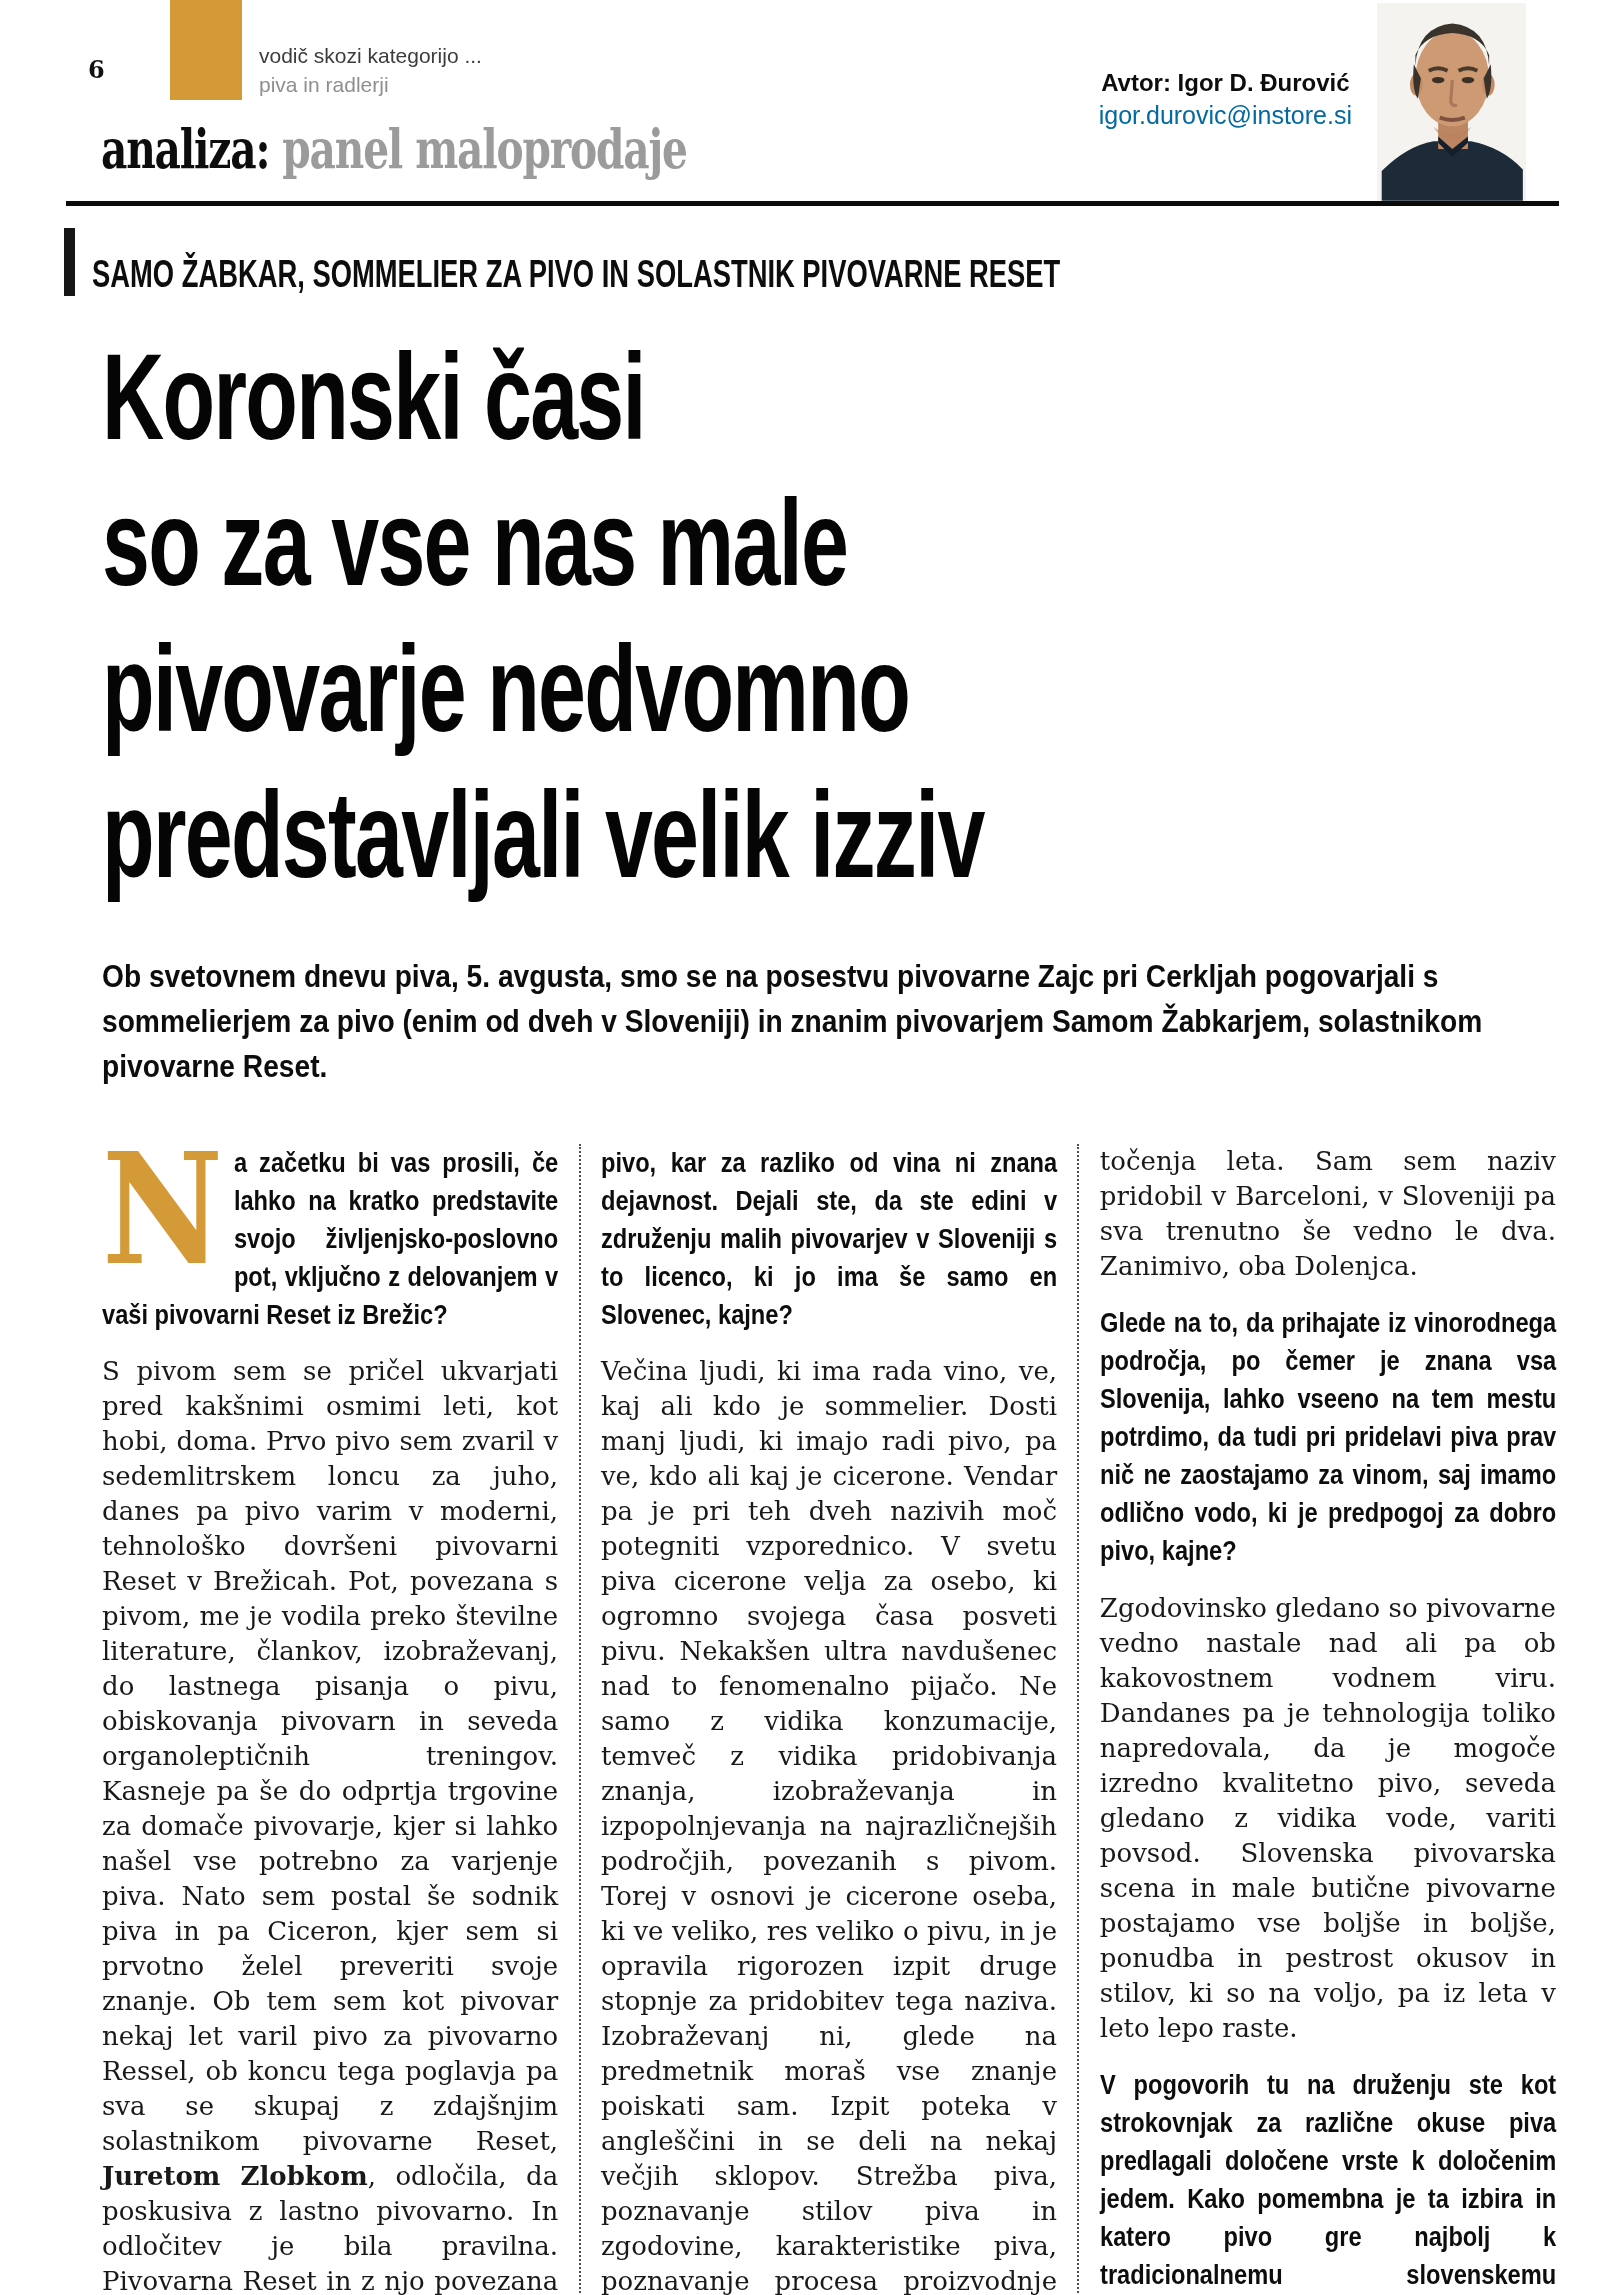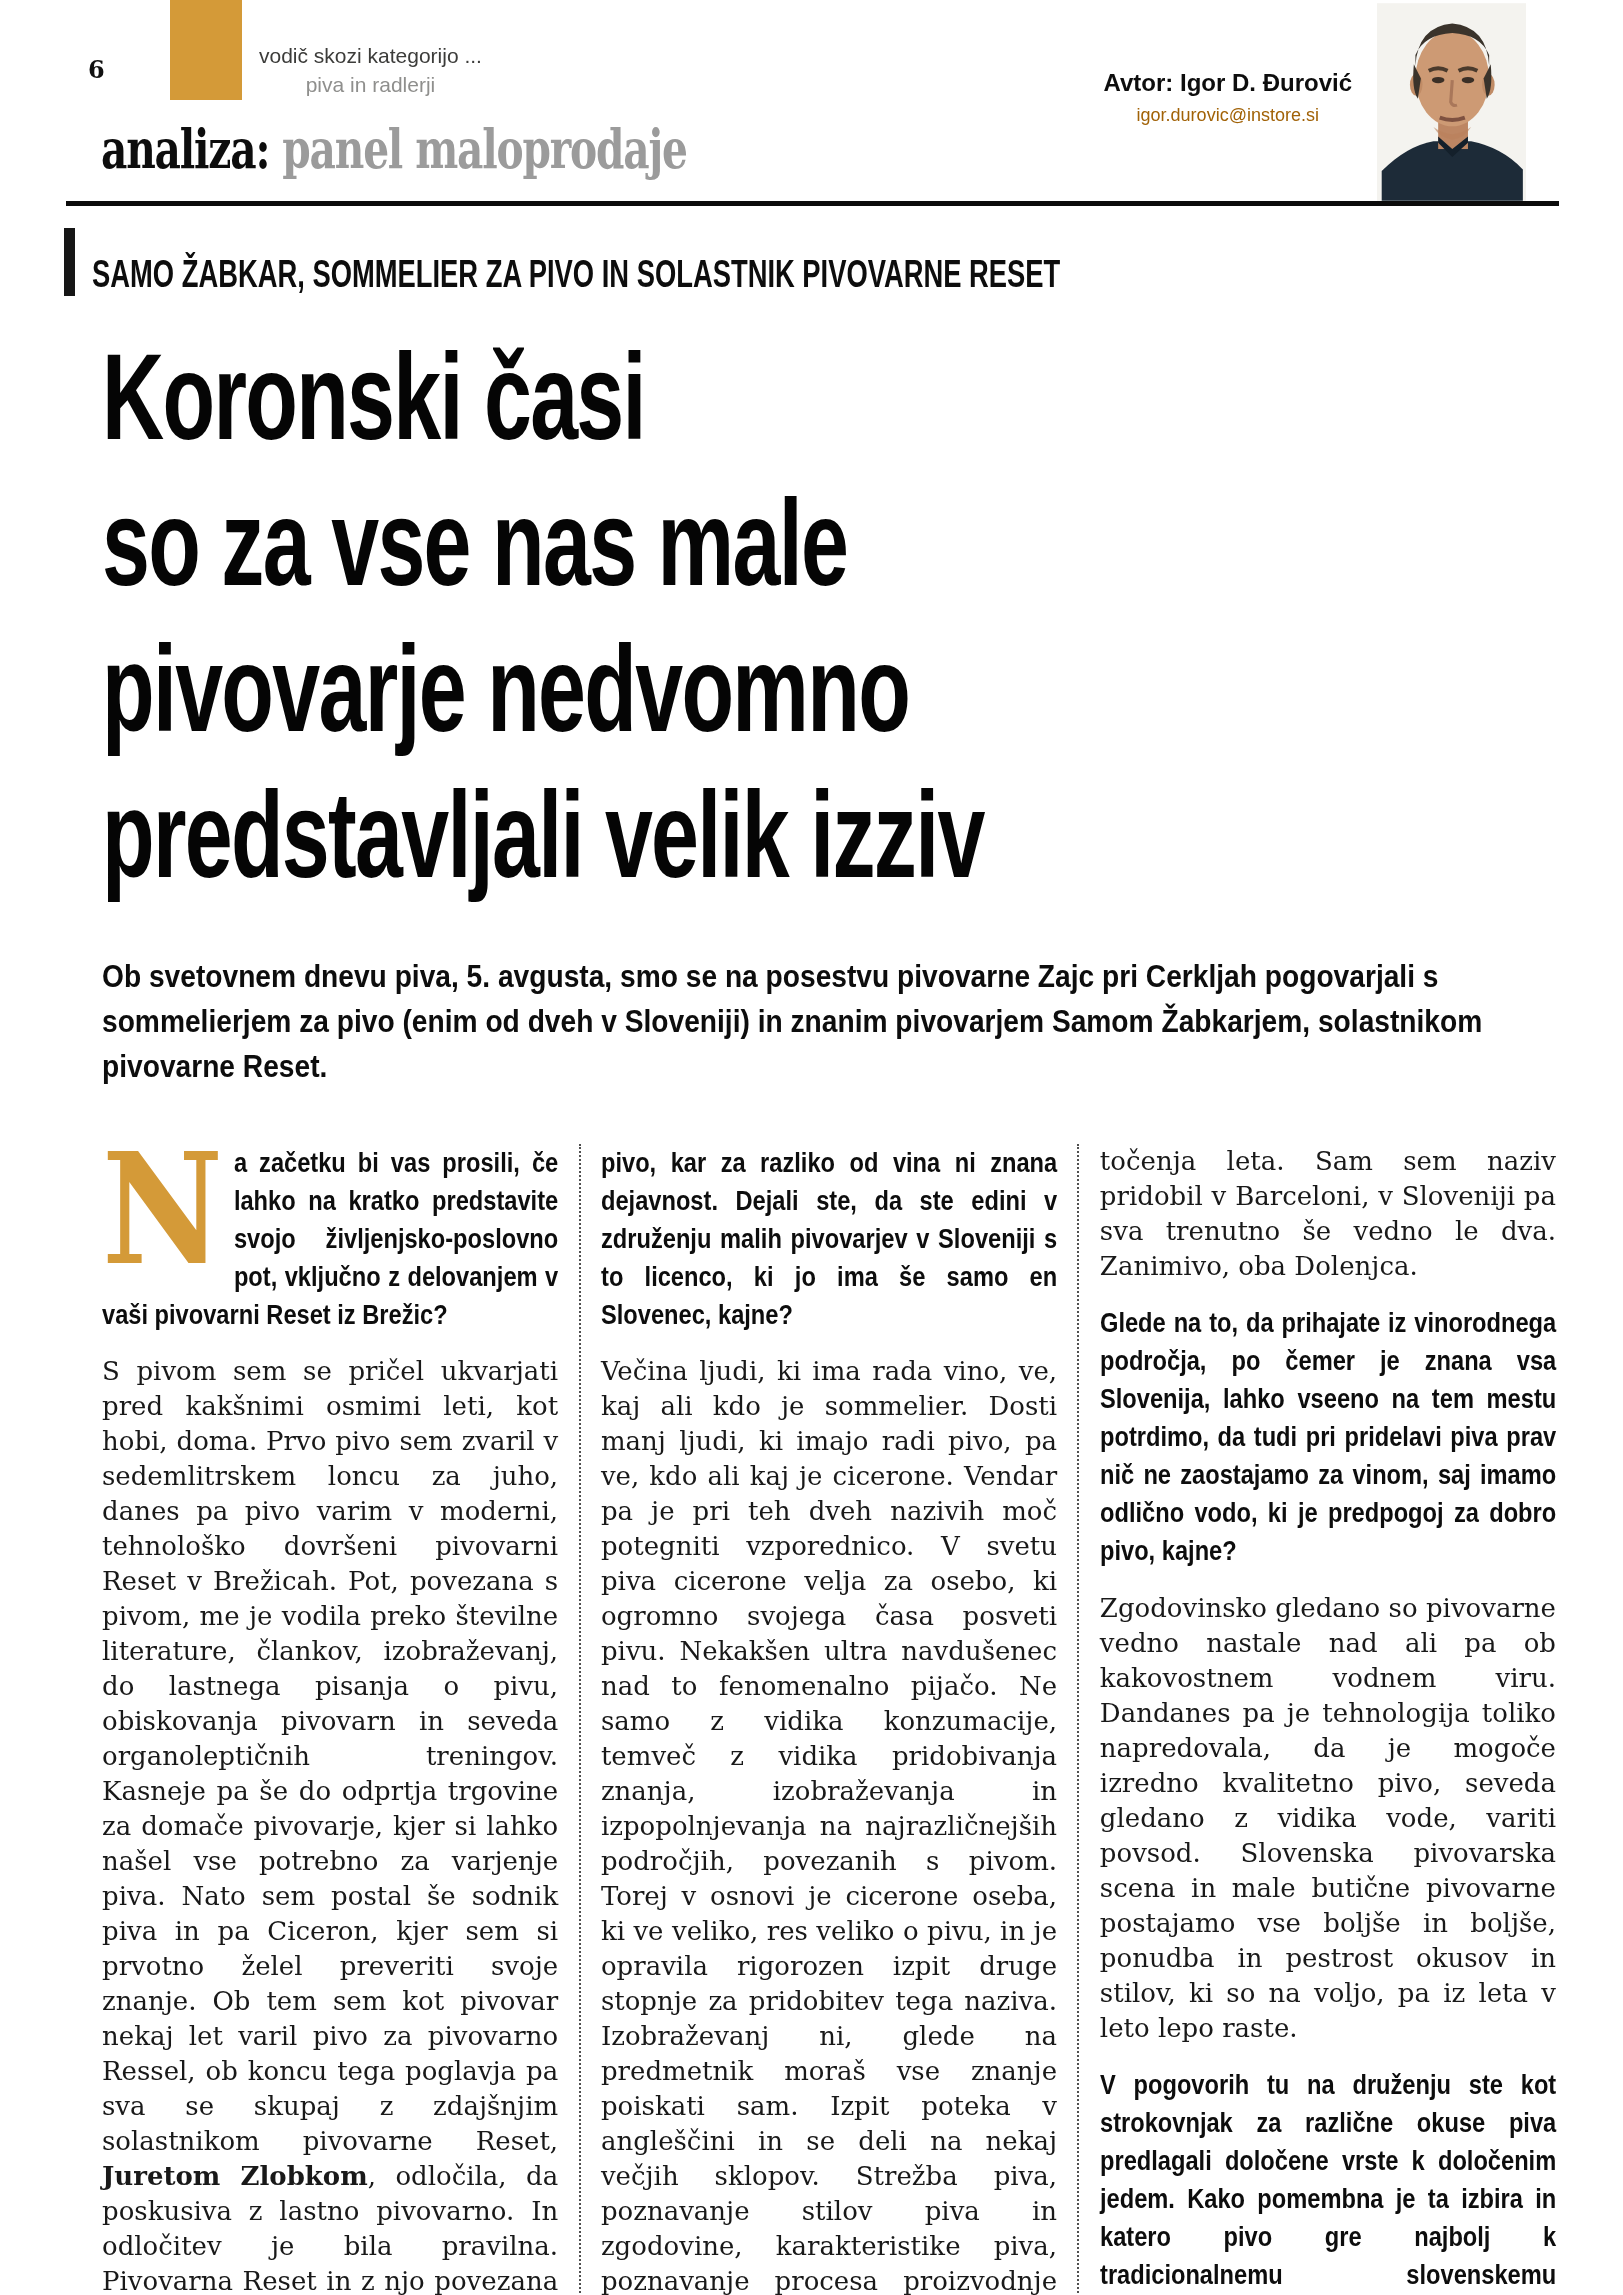--- a/index.html
+++ b/index.html
@@ -11,37 +11,37 @@
     color:#161616;
     overflow:hidden;
   }
   
   .hdr{position:absolute;top:0;left:0;width:100%;height:206px;}
   .pageno{
     position:absolute;left:88px;top:55px;
     font-family:"DejaVu Serif", serif;font-weight:bold;font-size:24px;color:#111;
   }
   .brand-square{position:absolute;left:170px;top:0;width:72px;height:100px;background:#d49a38;}
-  .guide{position:absolute;left:259px;top:41px;font-family:"Liberation Sans", sans-serif;line-height:29px;text-align:center;}
+  .guide{position:absolute;left:259px;top:41px;font-family:"Liberation Sans", sans-serif;line-height:29px;}
   .guide .g1{font-size:21px;color:#3c3c3a;}
   .guide .g2{font-size:21px;color:#8f8f8d;}
   .section-title{
     position:absolute;left:101px;top:116px;white-space:nowrap;
     font-family:"DejaVu Serif", serif;font-weight:bold;font-size:55px;
     transform:scaleX(0.74);transform-origin:left top;letter-spacing:-1.6px;
   }
   .section-title .black{color:#0d0d0d;}
   .section-title .gray{color:#9b9b9b;}
   .author{
     position:absolute;right:271px;top:66px;text-align:center;
     font-family:"Liberation Sans", sans-serif;line-height:33px;
   }
   .author .a1{font-size:24px;font-weight:bold;color:#0d0d0d;
     font-family:"Liberation Sans", sans-serif;}
-  .author .a2{font-size:18px;color:#a16207;}
+  .author .a2{font-size:25px;color:#0369a1;}
   .photo{position:absolute;left:1377px;top:3.1px;width:149px;height:198px;}
   .rule{position:absolute;left:66px;right:64px;top:201px;height:4.7px;background:#0b0b0b;}
 
   
   .main{position:absolute;left:102px;right:67px;top:206px;}
   .kicker-row{margin-top:22px;display:flex;align-items:flex-end;}
   .kicker-bar{width:11px;height:68px;background:#161616;margin-left:-38px;margin-right:17.3px;flex:0 0 auto;}
   .kicker-text{
     font-family:"Liberation Sans", sans-serif;font-weight:bold;font-size:38px;color:#0d0d0d;
     white-space:nowrap;transform:scaleX(0.72);transform-origin:left center;letter-spacing:0px;

